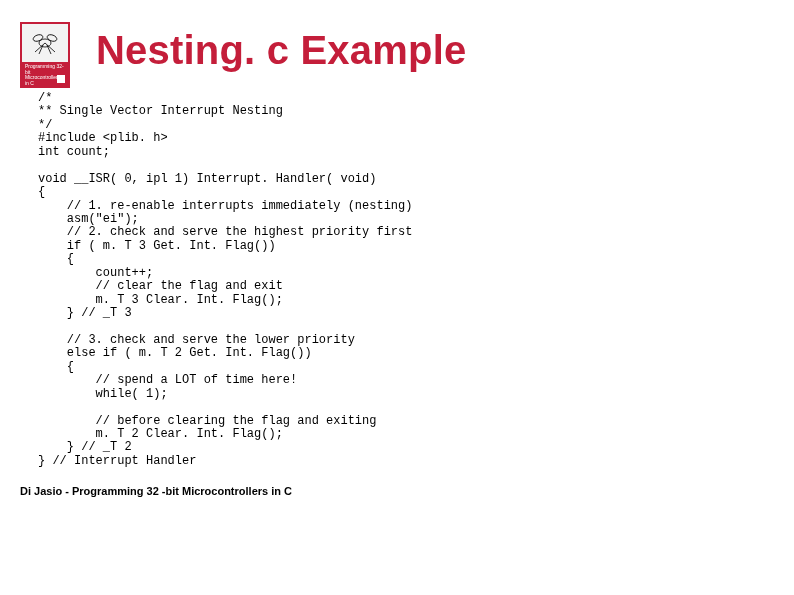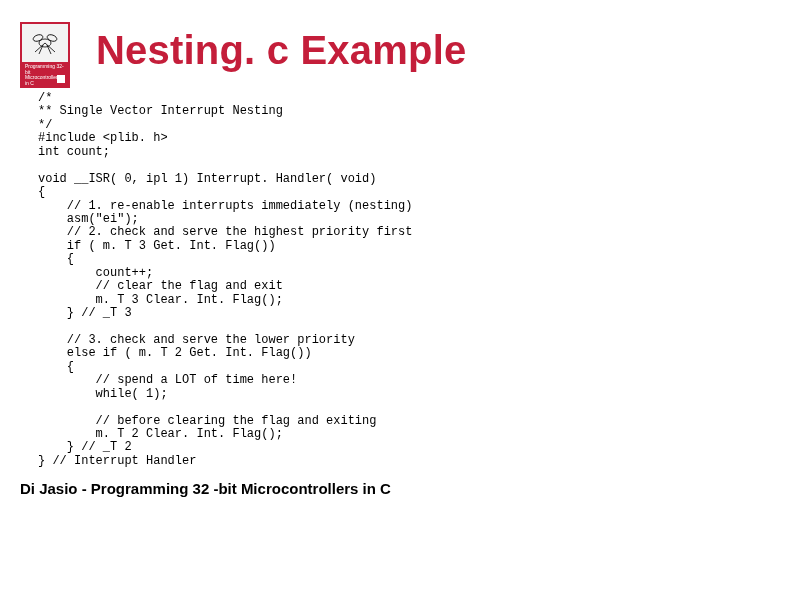--- a/index.html
+++ b/index.html
@@ -73,21 +73,21 @@
     font-family: "Courier New", Courier, monospace;
     font-size: 12px;
     line-height: 1.12;
     color: #000000;
     white-space: pre;
   }
   .footer {
     position: absolute;
     left: 20px;
     bottom: 14px;
-    font-size: 15px;
+    font-size: 11px;
     font-weight: bold;
     color: #000000;
   }
 </style>
 </head>
 <body>
 
 <div class="slide">
 
   <div class="book-thumb">

